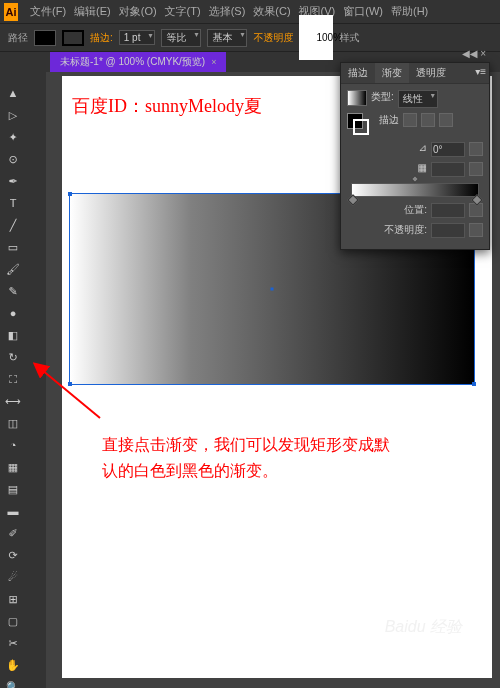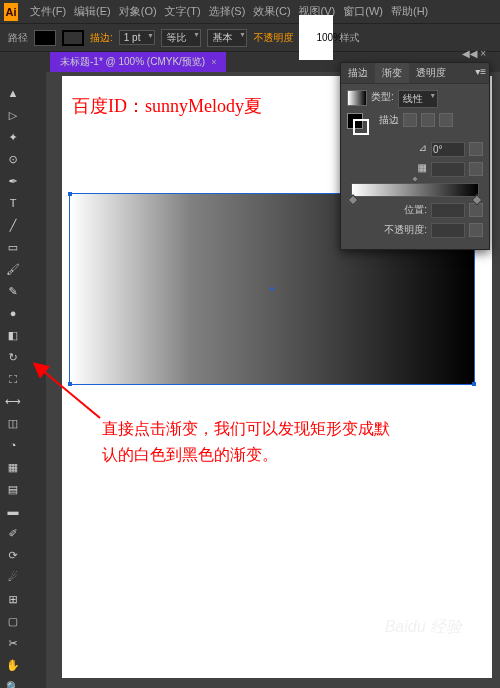--- a/index.html
+++ b/index.html
@@ -30,21 +30,21 @@
     .canvas-area { flex: 1; background: #414141; position: relative; }
     .canvas { position: absolute; left: 16px; top: 4px; right: 8px; bottom: 10px; background: #ffffff; }
     
     .watermark-id { position: absolute; left: 10px; top: 18px; color: #ff0000; font-size: 18px; font-family: SimSun, serif; }
     
     .gradient-rect { position: absolute; left: 8px; top: 118px; width: 404px; height: 190px; background: linear-gradient(90deg, #ffffff 0%, #808080 30%, #000000 100%); outline: 1px solid #1a63d6; }
     .anchor{position:absolute;width:4px;height:4px;background:#1a63d6;}
     .anchor.tl{left:-2px;top:-2px;} .anchor.tr{right:-2px;top:-2px;} .anchor.bl{left:-2px;bottom:-2px;} .anchor.br{right:-2px;bottom:-2px;}
     .center-dot{position:absolute;left:50%;top:50%;width:3px;height:3px;background:#1a63d6;transform:translate(-50%,-50%);}
     
-    .annotation { position: absolute; left: 40px; top: 340px; color: #ff0000; font-size: 16px; line-height: 1.6; font-family: SimSun, serif; }
+    .annotation { position: absolute; left: 40px; top: 356px; color: #ff0000; font-size: 16px; line-height: 1.6; font-family: SimSun, serif; }
     
     .arrow-svg { position: absolute; left: 0; top: 0; pointer-events: none; }
     
     .gradient-panel { position: absolute; right: 10px; top: 62px; width: 150px; background: #474747; border: 1px solid #222; font-size: 10px; color: #ccc; box-shadow: 0 3px 10px rgba(0,0,0,0.6); }
     .panel-tabs { display: flex; border-bottom: 1px solid #333; background:#3d3d3d; position:relative;}
     .panel-tab { padding: 3px 7px; font-size: 10px; cursor:pointer; }
     .panel-tab.active { background: #474747; }
     .panel-menu-icon{position:absolute;right:3px;top:3px;font-size:10px;}
     .panel-close{position:absolute;right:3px;top:-15px;font-size:10px;color:#aaa;}
     .panel-body { padding: 6px; }

